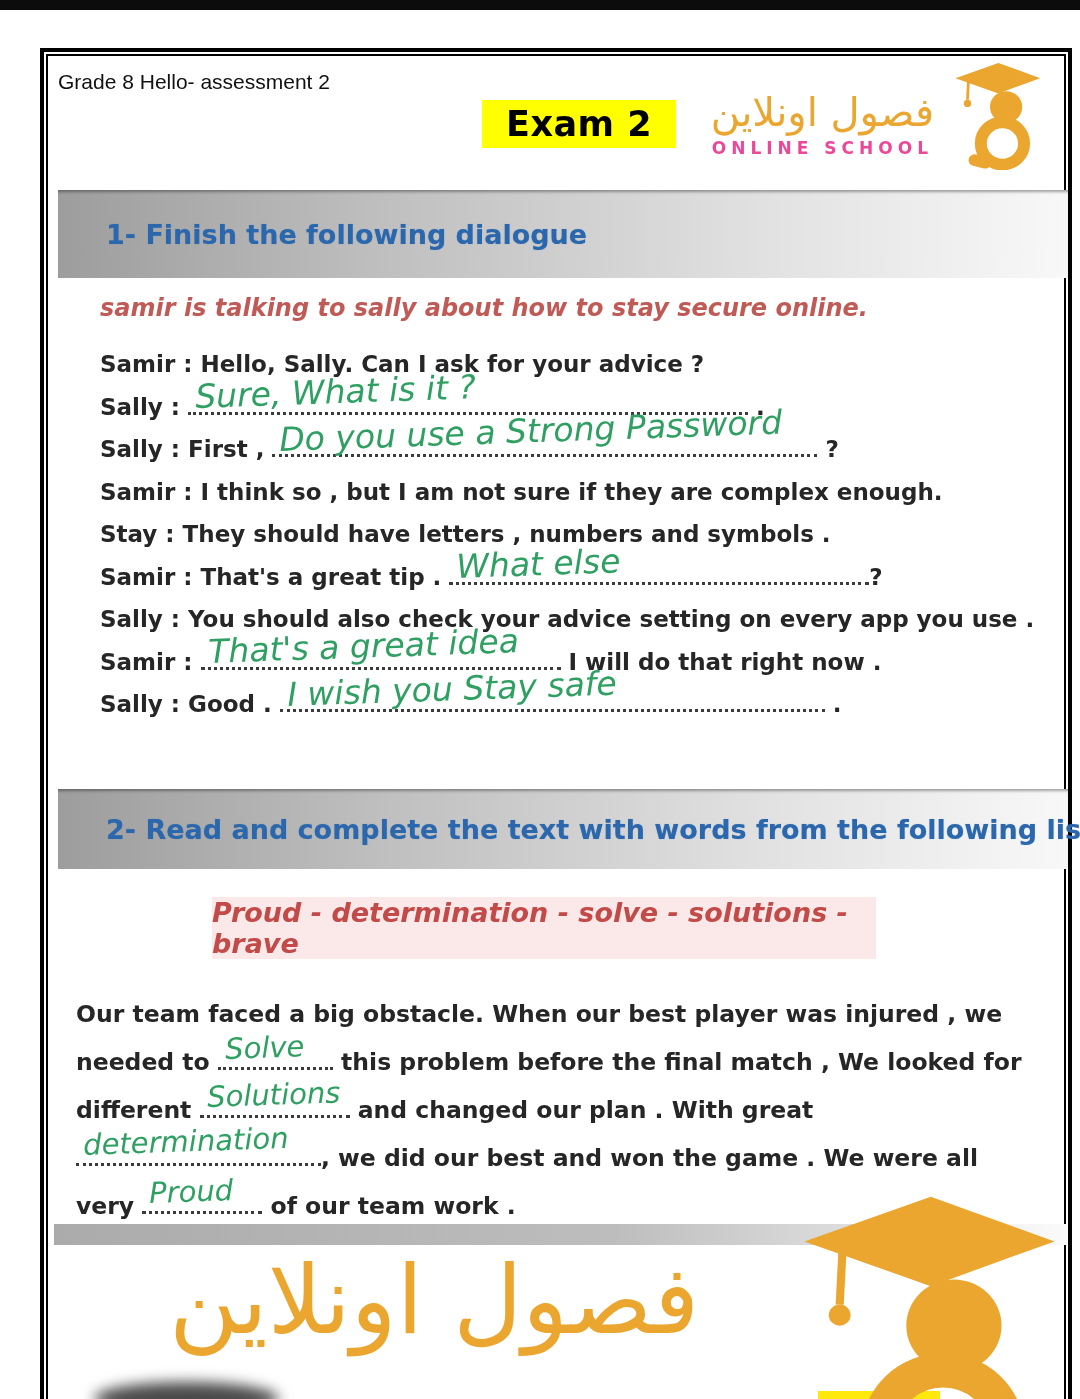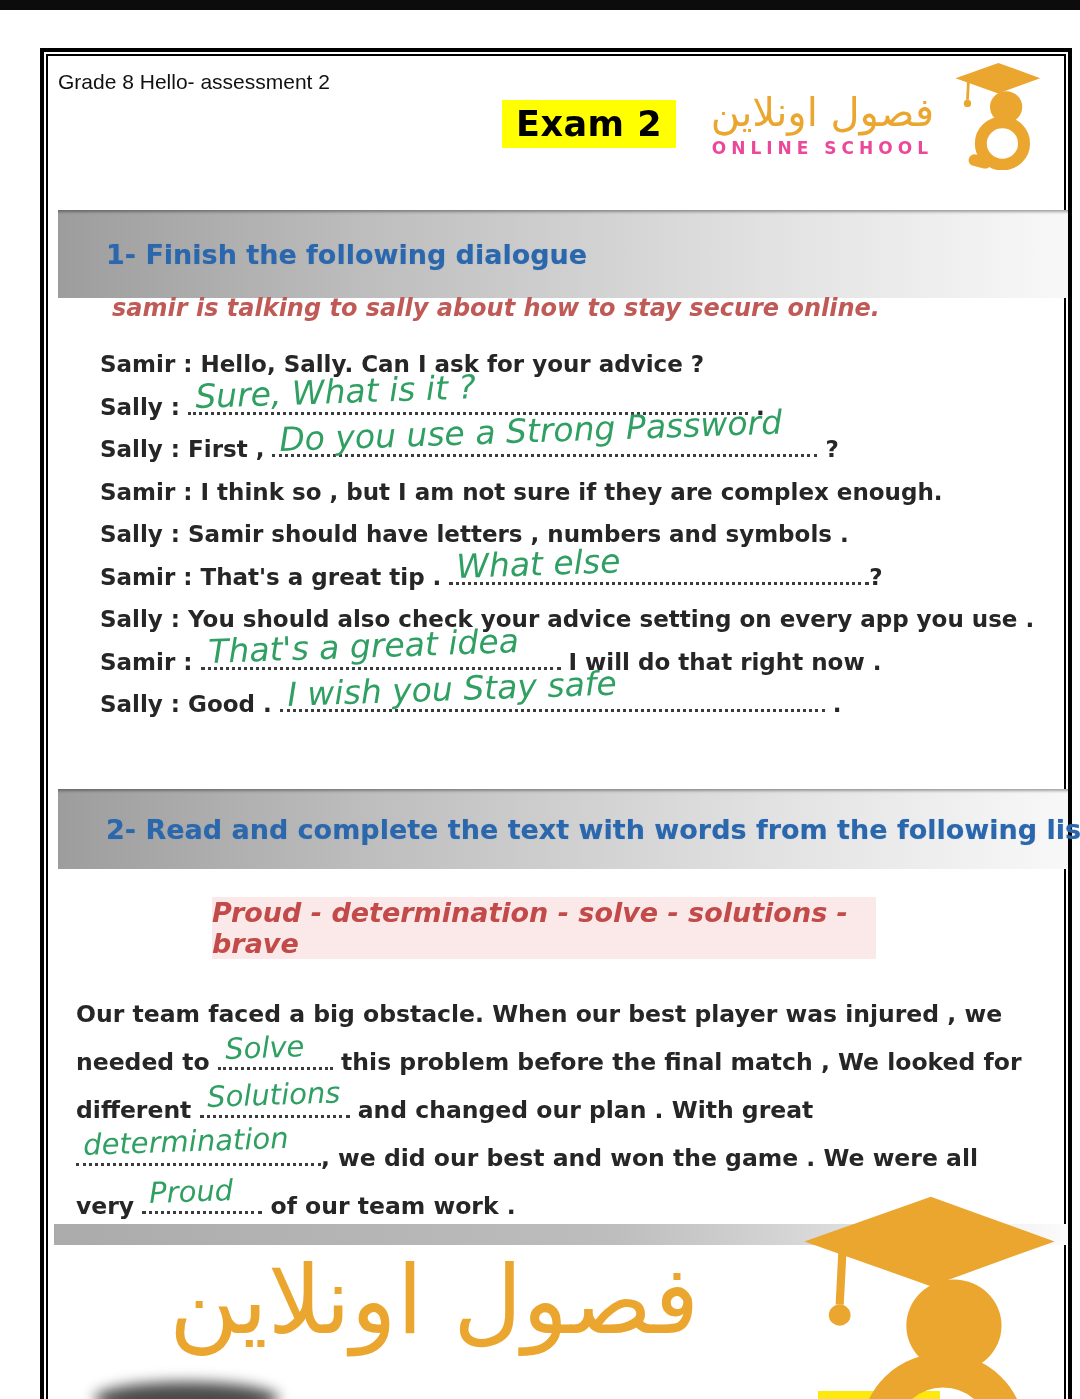--- a/index.html
+++ b/index.html
@@ -8,44 +8,44 @@
   .top-bar{position:absolute;left:0;top:0;width:1080px;height:10px;background:#0c0c0c;}
 
   .page{position:absolute;left:40px;top:48px;width:1032px;height:1370px;
         background:#ffffff;border:4px solid #000;box-sizing:border-box;}
   .page-frame{position:absolute;inset:2px;border:2px solid #000;pointer-events:none;}
 
   .doc-title{position:absolute;left:6px;top:18px;font-size:21px;color:#111;
              font-family:"Liberation Sans",sans-serif;margin-left:8px;}
 
   .exam-badge{position:absolute;left:438px;top:48px;background:#ffff00;color:#000;
-              font-size:35px;font-weight:bold;padding:4px 14px;letter-spacing:0.5px;margin-left:20px;}
+              font-size:35px;font-weight:bold;padding:4px 24px;letter-spacing:0.5px;}
 
   
   .logo-top{position:absolute;right:26px;top:10px;display:flex;align-items:flex-start;gap:16px;}
   .logo-text{display:flex;flex-direction:column;align-items:center;margin-top:28px;}
   .logo-ar{font-size:40px;font-weight:normal;color:#EAA62F;line-height:1.1;}
   .logo-en{font-size:17px;font-weight:bold;color:#ec4899;letter-spacing:5px;margin-top:4px;}
   .logo-bottom .logo-ar{font-size:95px;}
 
   
   .band{position:absolute;left:14px;width:calc(100% - 14px);
         background:linear-gradient(90deg,#9d9d9d 0%,#bdbdbd 30%,#e3e3e3 72%,#f8f8f8 100%);
         box-shadow:inset 0 4px 3px -2px rgba(0,0,0,.35);}
   .band-title{position:absolute;left:48px;top:50%;transform:translateY(-50%);
               color:#2B67AD;font-size:27px;font-weight:bold;white-space:nowrap;
               text-shadow:0 0 1px rgba(43,103,173,.4);}
-  .band1{top:138px;height:88px;margin-top:20px;}
+  .band1{top:138px;height:88px;}
   .band2{top:737px;height:80px;}
   .band3{top:1172px;height:21px;left:10px;width:calc(100% - 10px);
          background:linear-gradient(90deg,#ababab 0%,#bdbdbd 55%,#ededed 90%,#fbfbfb 100%);
          box-shadow:none;}
 
   .intro-red{position:absolute;left:56px;top:242px;color:#C05A56;font-size:24px;
-             font-weight:bold;font-style:italic;margin-left:12px;}
+             font-weight:bold;font-style:italic;}
 
   
   .dialogue{position:absolute;left:56px;top:291px;width:980px;color:#262626;
             font-size:23px;font-weight:bold;}
   .dline{height:42.5px;line-height:42.5px;white-space:nowrap;}
   .blank{display:inline-block;position:relative;height:1px;
          border-bottom:3px dotted #3b3b3b;vertical-align:baseline;}
   .ans{position:absolute;left:8px;bottom:-7px;color:#2F9F62;font-size:33px;
        font-weight:400;font-style:italic;white-space:nowrap;
        transform:rotate(-2deg);transform-origin:left bottom;}
@@ -101,21 +101,21 @@
       <div class="band-title">1- Finish the following dialogue</div>
     </div>
 
     <div class="intro-red">samir is  talking to sally about how to stay secure online.</div>
 
     <div class="dialogue">
       <div class="dline"><span>Samir : Hello, Sally.  Can I ask for your advice ?</span></div>
       <div class="dline"><span>Sally : </span><span class="blank" style="width:560px"><i class="ans">Sure, What is it ?</i></span><span> .</span></div>
       <div class="dline"><span>Sally : First , </span><span class="blank" style="width:545px"><i class="ans">Do you use a Strong Password</i></span><span> ?</span></div>
       <div class="dline"><span>Samir : I think so , but I am not sure if they are complex enough.</span></div>
-      <div class="dline"><span>Sally : Samir should have letters , numbers and symbols .</span></div>
+      <div class="dline"><span>Stay : They should have letters , numbers and symbols .</span></div>
       <div class="dline"><span>Samir : That's a great tip . </span><span class="blank" style="width:420px"><i class="ans">What else</i></span><span>?</span></div>
       <div class="dline"><span>Sally : You should also check your advice setting on every app you use .</span></div>
       <div class="dline"><span>Samir : </span><span class="blank" style="width:360px"><i class="ans">That's a great idea</i></span><span> I will do that right now .</span></div>
       <div class="dline"><span>Sally : Good . </span><span class="blank" style="width:545px"><i class="ans">I wish you Stay safe</i></span><span> .</span></div>
     </div>
 
     <div class="band band2">
       <div class="band-title">2- Read and complete the text with words from the following list</div>
     </div>
 

